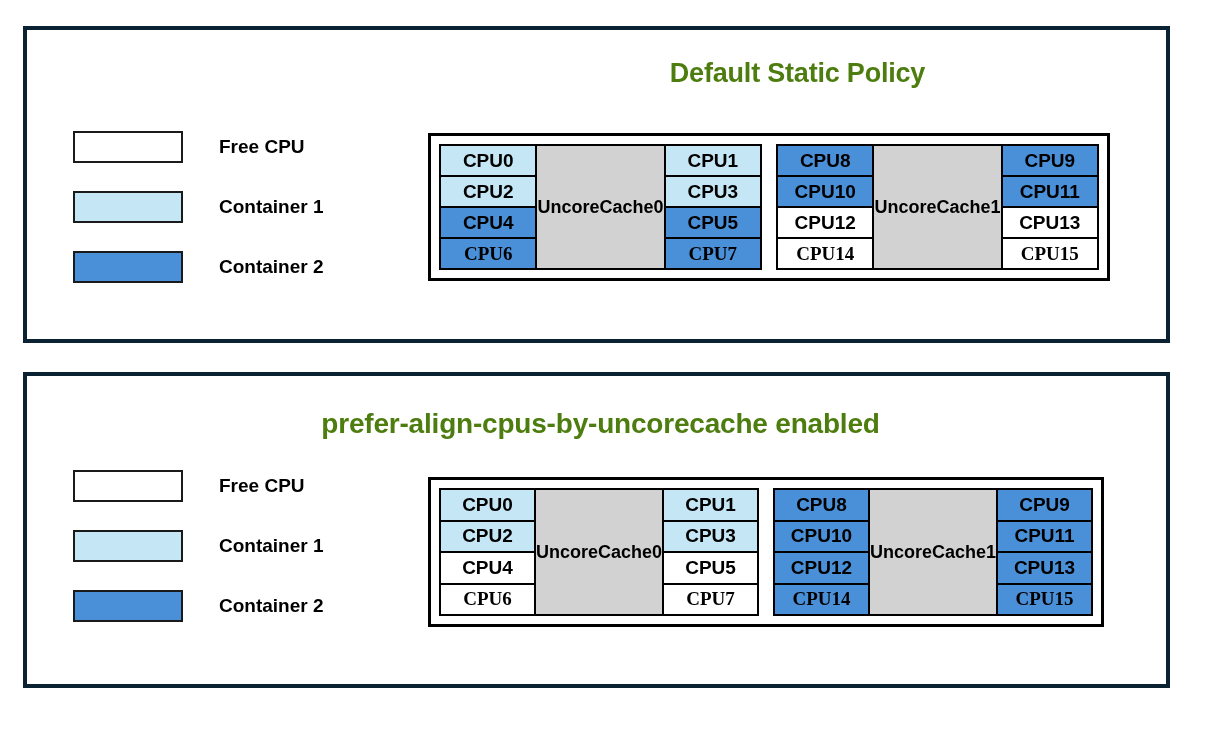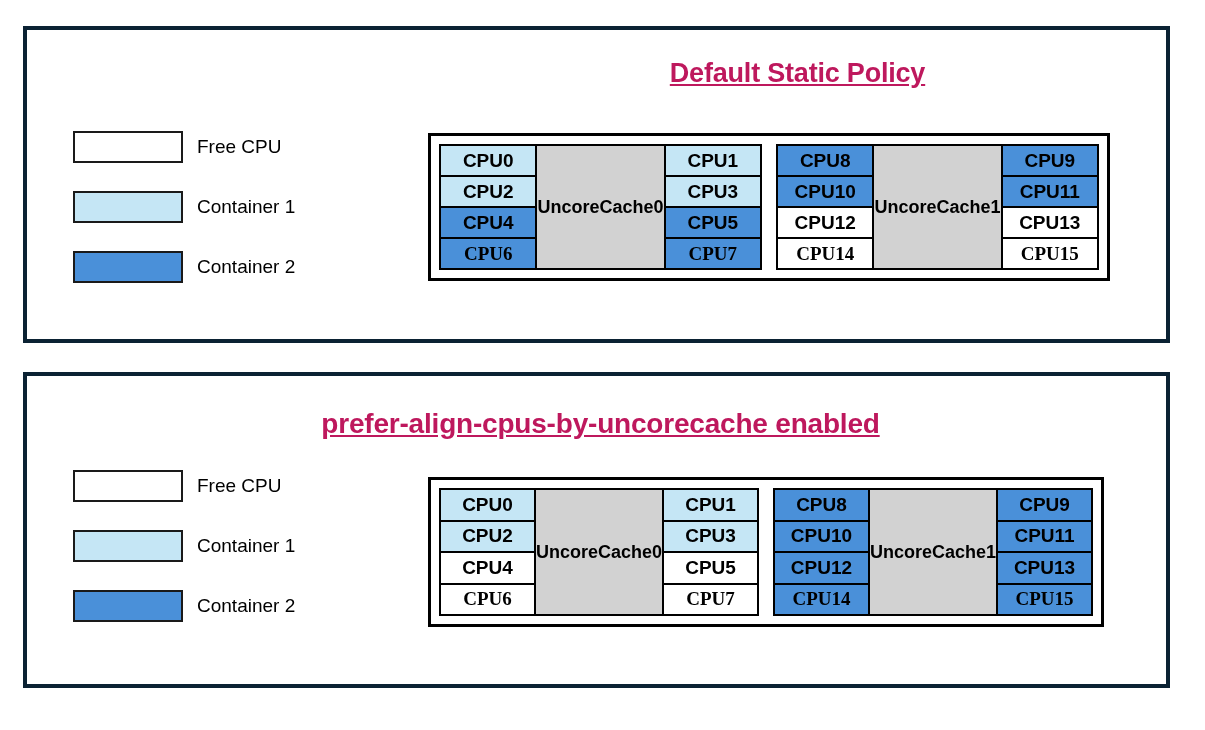--- a/index.html
+++ b/index.html
@@ -22,24 +22,23 @@
     border: 4px solid #0b2233;
     box-sizing: border-box;
     background: #ffffff;
   }
   #panel-top    { top: 26px;  height: 317px; }
   #panel-bottom { top: 372px; height: 316px; }
 
   .panel-title {
     position: absolute;
     font-weight: bold;
-    color: #be185d;
+    color: #4d7c0f;
     white-space: nowrap;
     letter-spacing: -0.2px;
-    text-decoration: underline;
   }
   #title-top {
     top: 58px;
     left: 0; right: 0;
     text-align: center;
     padding-left: 390px;
     font-size: 27px;
   }
   #title-bottom {
     top: 408px;
@@ -63,23 +62,23 @@
     margin-bottom: 28px;
   }
   .legend-swatch {
     width: 110px;
     height: 32px;
     border: 2.5px solid #1a1a1a;
     box-sizing: border-box;
     flex: 0 0 auto;
   }
   .legend-label {
-    margin-left: 14px;
+    margin-left: 36px;
     font-size: 19px;
-    font-weight: normal;
+    font-weight: bold;
     color: #000000;
     white-space: nowrap;
   }
 
   
   .cpu-diagram {
     position: absolute;
     border: 3px solid #000000;
     box-sizing: border-box;
     background: #ffffff;

